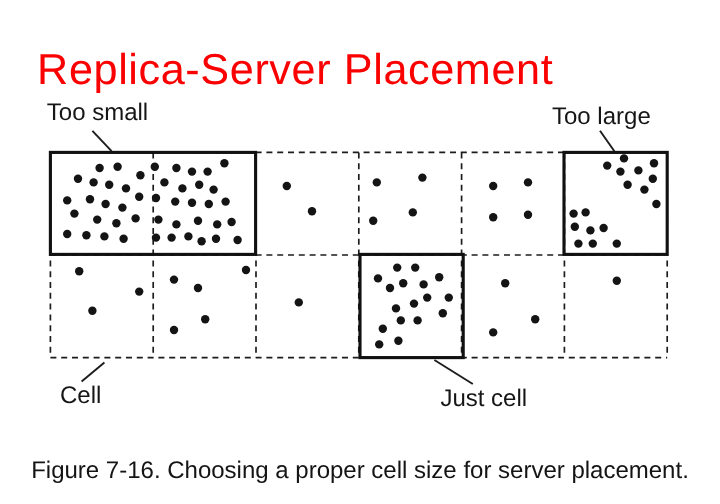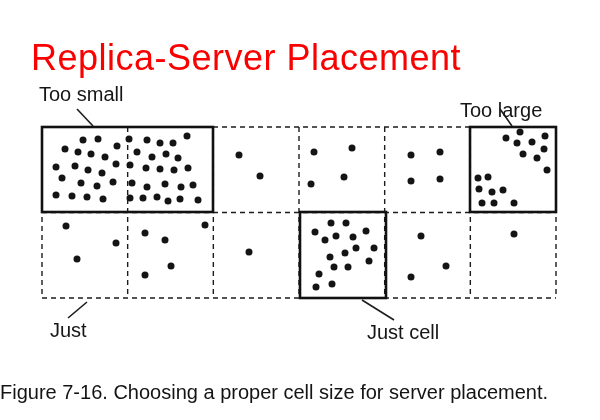--- a/index.html
+++ b/index.html
@@ -12,25 +12,25 @@
     position:absolute;top:12px;left:0;width:492px;height:44px;
     text-align:center;font-size:36px;line-height:44px;font-weight:400;
     letter-spacing:0.5px;white-space:nowrap;
   }
   .diagram-svg{position:absolute;left:0;top:0;}
   .diag-label{
     position:absolute;font-size:20px;color:#161616;line-height:20px;
     white-space:nowrap;
   }
   .label-too-small{left:39px;top:84px;}
-  .label-too-large{left:460px;top:87px;margin-top:13px;}
+  .label-too-large{left:460px;top:87px;}
   .label-cell{left:50px;top:320px;}
   .label-just-right{left:367px;top:322px;}
   .figure-caption{
-    position:absolute;top:381px;left:0;width:600px;text-align:left;
+    position:absolute;top:381px;left:0;width:600px;text-align:center;
     font-size:20px;color:#141414;white-space:nowrap;
   }
 </style>
 </head>
 <body>
 
 <h1 class="page-title" style="color: rgb(251, 0, 0);">Replica-Server Placement</h1>
 
 <svg class="diagram-svg" width="600" height="420" viewBox="0 0 600 420">
     <line x1="42" y1="127" x2="42" y2="298" stroke="#1c1c1c" stroke-width="1.4" stroke-dasharray="5 4"></line>
@@ -149,16 +149,16 @@
     <circle cx="332" cy="284" r="3.5" fill="#141414"></circle>
     <circle cx="316" cy="287" r="3.5" fill="#141414"></circle>
     <circle cx="421" cy="236" r="3.5" fill="#141414"></circle>
     <circle cx="446" cy="266" r="3.5" fill="#141414"></circle>
     <circle cx="411" cy="277" r="3.5" fill="#141414"></circle>
     <circle cx="514" cy="234" r="3.5" fill="#141414"></circle>
   </svg>
 
 <div class="diag-label label-too-small">Too small</div>
 <div class="diag-label label-too-large">Too large</div>
-<div class="diag-label label-cell">Just</div>
+<div class="diag-label label-cell">Cell</div>
 <div class="diag-label label-just-right">Just cell</div>
 
 <div class="figure-caption">Figure 7-16. Choosing a proper cell size for server placement.</div>
 
 </body></html>

